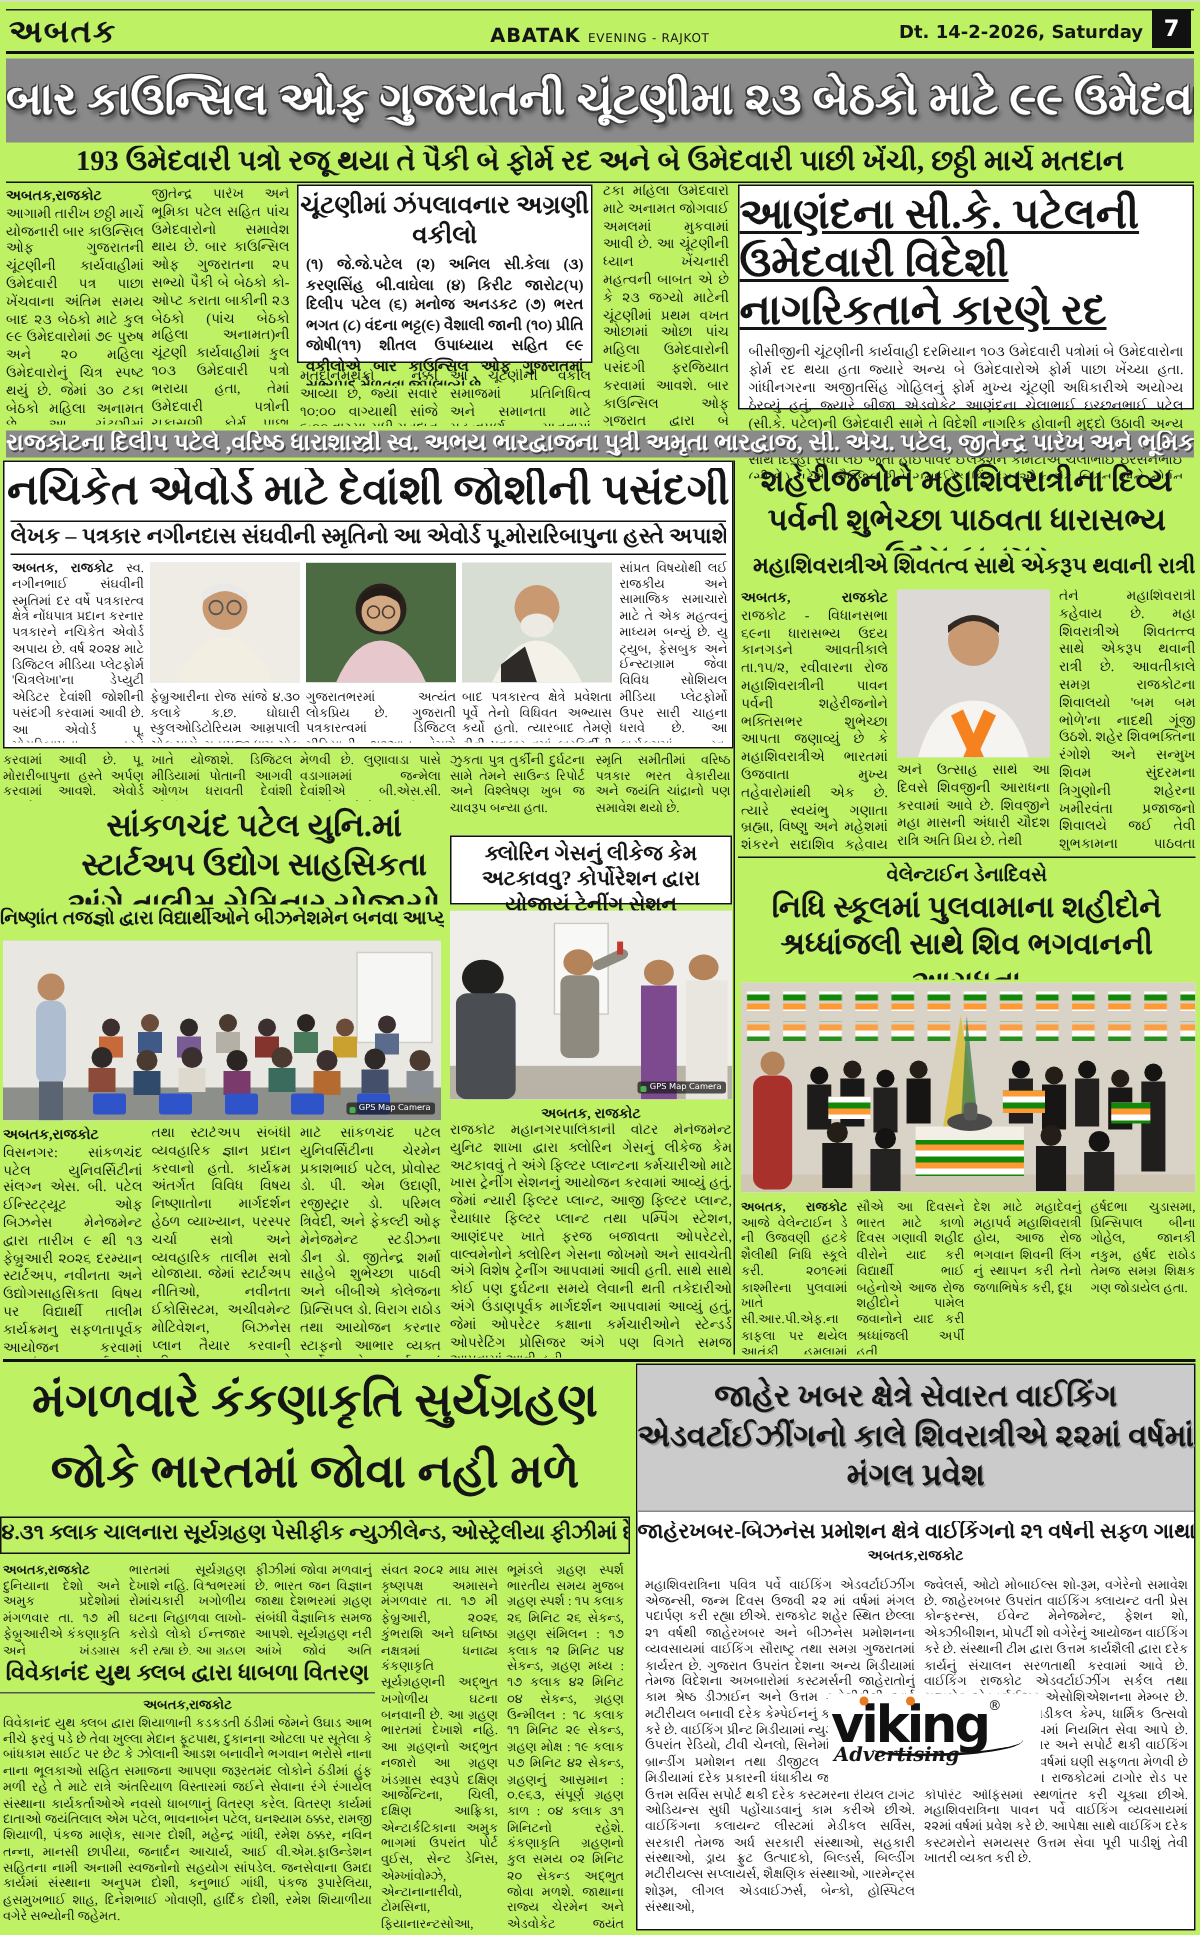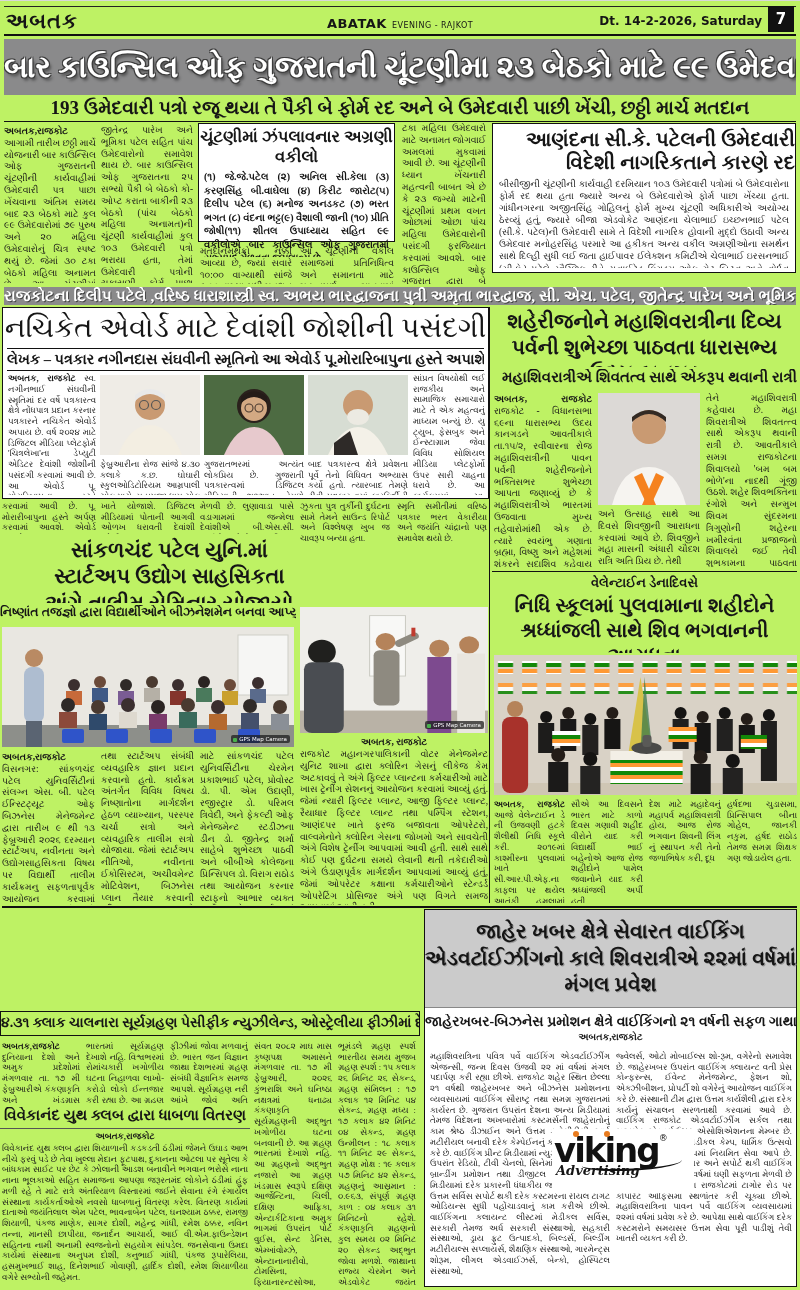--- a/index.html
+++ b/index.html
@@ -35,29 +35,29 @@
   .banner-main { left:4px; top:38px; width:792px; height:56px; background:#8a8a8b;
     color:#fff; font-size:30px; font-weight:bold; text-align:center; line-height:56px;
     white-space:nowrap; overflow:hidden;
     text-shadow:1px 1px 0 #3c3c3c, -1px -1px 0 #3c3c3c, 1px -1px 0 #3c3c3c, -1px 1px 0 #3c3c3c, 2px 3px 3px rgba(0,0,0,.45); }
   .subhead-main { left:4px; top:96px; width:792px; height:25px; font-size:19px; font-weight:bold;
     text-align:center; white-space:nowrap; overflow:hidden; border-bottom:1.5px solid #111; }
 
   .box { border:1.5px solid #111; background:#fff; }
   .adv-title { font-size:16.5px; font-weight:bold; text-align:center; padding-top:3px; }
   .adv-body { font-size:10px; font-weight:bold; line-height:1.35; text-align:justify; padding:3px 5px; overflow:hidden; }
-  .ck-title { font-size:20px; font-weight:bold; text-align:right; line-height:1.15; padding-top:4px; }
+  .ck-title { font-size:28px; font-weight:bold; text-align:left; line-height:1.15; padding-top:4px;text-decoration:underline; }
   .ck-body { font-size:9.3px; line-height:1.3; text-align:justify; padding:4px 6px; overflow:hidden; }
 
   .banner2 { left:4px; top:286px; width:792px; height:18px; background:#8a8a8b; color:#fff;
     font-size:15.5px; font-weight:bold; text-align:center; line-height:18px; white-space:nowrap; overflow:hidden;
     text-shadow:1px 1px 0 #444; }
 
   
-  .award-title { font-size:28px; font-weight:normal; text-align:center; white-space:nowrap; overflow:hidden; }
+  .award-title { font-size:28px; font-weight:bold; text-align:center; white-space:nowrap; overflow:hidden; }
   .award-sub { font-size:14.5px; font-weight:bold; text-align:center; border-top:1px solid #111;
     border-bottom:1px solid #111; padding:2px 0; white-space:nowrap; overflow:hidden; }
   .photo { overflow:hidden; background:#ddd; }
   .photo svg { display:block; width:100%; height:100%; }
 
   .sec-title-2l { font-weight:bold; text-align:center; line-height:1.25; overflow:hidden; }
   .sec-sub { font-weight:bold; text-align:right; overflow:hidden; white-space:nowrap; }
 
   .gps-badge { position:absolute; right:4px; bottom:4px; background:rgba(30,30,30,.75); color:#fff;
     font-size:5.5px; font-family:"DejaVu Sans", sans-serif; padding:1px 3px 1px 8px; border-radius:2px; }
@@ -316,20 +316,23 @@
     </svg>
     <div class="gps-badge">GPS Map Camera</div>
   </div>
   <div class="abs t" style="left:2px; top:750px; width:93px; height:154px;">
     <span class="dl-in">અબતક,રાજકોટ</span>
     <span>વિસનગર: સાંકળચંદ પટેલ યુનિવર્સિટીનાં સંલગ્ન એસ. બી. પટેલ ઈન્સ્ટિટ્યૂટ ઓફ બિઝનેસ મેનેજમેન્ટ દ્વારા તારીખ ૯ થી ૧૩ ફેબ્રુઆરી ૨૦૨૬ દરમ્યાન સ્ટાર્ટઅપ, નવીનતા અને ઉદ્યોગસાહસિકતા વિષય પર વિદ્યાર્થી તાલીમ કાર્યક્રમનુ સફળતાપૂર્વક આયોજન કરવામાં આવ્યું. આ કાર્યક્રમનો મુખ્ય હેતુ વિદ્યાર્થીઓમાં ઉદ્યોગસાહસિક દ્રષ્ટિકોણ વિકસાવવાનો, નવીન વિચારશક્તિ પ્રોત્સાહિત કરવાનો</span>
   </div>
   <div class="abs t" style="left:101px; top:750px; width:93px; height:154px;">તથા સ્ટાર્ટઅપ સંબંધી વ્યવહારિક જ્ઞાન પ્રદાન કરવાનો હતો. કાર્યક્રમ અંતર્ગત વિવિધ વિષય નિષ્ણાતોના માર્ગદર્શન હેઠળ વ્યાખ્યાન, પરસ્પર ચર્ચા સત્રો અને વ્યવહારિક તાલીમ સત્રો યોજાયા. જેમાં સ્ટાર્ટઅપ નીતિઓ, નવીનતા ઈકોસિસ્ટમ, અચીવમેન્ટ મોટિવેશન, બિઝનેસ પ્લાન તૈયાર કરવાની પ્રક્રિયા અને ઉદ્યોગસાહસિક તકો જેવા મહત્વપૂર્ણ વિષયો પર વિસ્તૃત માર્ગદર્શન આપવામાં આવ્યું હતુ.</div>
   <div class="abs t" style="left:200px; top:750px; width:94px; height:154px;">માટે સાંકળચંદ પટેલ યુનિવર્સિટીના ચેરમેન પ્રકાશભાઈ પટેલ, પ્રોવોસ્ટ ડો. પી. એમ ઉદાણી, રજીસ્ટ્રાર ડો. પરિમલ ત્રિવેદી, અને ફેકલ્ટી ઓફ મેનેજમેન્ટ સ્ટડીઝના ડીન ડો. જીતેન્દ્ર શર્મા સાહેબે શુભેચ્છા પાઠવી અને બીબીએ કોલેજના પ્રિન્સિપલ ડો. વિરાગ રાઠોડ તથા આયોજન કરનાર સ્ટાફનો આભાર વ્યક્ત કર્યો હતો. કાર્યક્રમનું સફળ આયોજન ડો. પ્રદીપ કુમાર મિશ્રા અને મિતેશકુમાર ઠાકોર દ્વારા કરવામાં આવ્યું.</div>
 
+  <div class="abs box" style="left:300px; top:556px; width:188px; height:46px;">
+    <div class="sec-title-2l" style="font-size:13.8px; padding-top:2px;">ક્લોરિન ગેસનું લીકેજ કેમ અટકાવવુ? કોર્પોરેશન દ્વારા યોજાયું ટ્રેનીંગ સેશન</div>
+  </div>
   <div class="abs photo" style="left:300px; top:606px; width:188px; height:126px;">
     <svg viewBox="0 0 189 146" preserveAspectRatio="none">
       <rect width="189" height="146" fill="#efeeea"></rect>
       <rect x="70" y="10" width="36" height="70" fill="#f8f8f6" stroke="#c9c9c2"></rect>
       <rect x="0" y="120" width="189" height="26" fill="#b9b2a6"></rect>
       <circle cx="22" cy="52" r="14" fill="#20201e"></circle>
         <rect x="4" y="64" width="40" height="82" rx="8" fill="#4a4d52"></rect>
       <circle cx="86" cy="40" r="10" fill="#b5835a"></circle>
         <rect x="74" y="50" width="26" height="64" rx="6" fill="#8e8a80"></rect>
       <rect x="96" y="40" width="26" height="8" rx="4" fill="#8e8a80" transform="rotate(-28 96 44)"></rect>
@@ -340,20 +343,21 @@
         <rect x="158" y="54" width="28" height="92" fill="#e9e6df"></rect>
     </svg>
     <div class="gps-badge">GPS Map Camera</div>
   </div>
   <div class="abs dl" style="left:300px; top:736px; width:188px;">અબતક, રાજકોટ</div>
   <div class="abs t" style="left:300px; top:748px; width:188px; height:156px;">રાજકોટ મહાનગરપાલિકાની વોટર મેનેજમેન્ટ યુનિટ શાખા દ્વારા ક્લોરિન ગેસનું લીકેજ કેમ અટકાવવું તે અંગે ફિલ્ટર પ્લાન્ટના કર્મચારીઓ માટે ખાસ ટ્રેનીંગ સેશનનું આયોજન કરવામાં આવ્યું હતું. જેમાં ન્યારી ફિલ્ટર પ્લાન્ટ, આજી ફિલ્ટર પ્લાન્ટ, રૈયાધાર ફિલ્ટર પ્લાન્ટ તથા પમ્પિંગ સ્ટેશન, આણંદપર ખાતે ફરજ બજાવતા ઓપરેટરો, વાલ્વમેનોને ક્લોરિન ગેસના જોખમો અને સાવચેતી અંગે વિશેષ ટ્રેનીંગ આપવામાં આવી હતી. સાથે સાથે કોઈ પણ દુર્ઘટના સમયે લેવાની થતી તકેદારીઓ અંગે ઉંડાણપૂર્વક માર્ગદર્શન આપવામાં આવ્યું હતું, જેમાં ઓપરેટર કક્ષાના કર્મચારીઓને સ્ટેન્ડર્ડ ઓપરેટિંગ પ્રોસિજર અંગે પણ વિગતે સમજ આપવામાં આવી હતી.</div>
 
   <div class="abs rule-v" style="left:489px; top:306px; width:1px; height:596px;"></div>
   <div class="abs rule-h" style="left:2px; top:905px; width:795px; height:1.5px;"></div>
 
+  <div class="abs sec-title-2l" style="left:0px; top:910px; width:420px; height:98px; font-size:31px; line-height:1.5;">મંગળવારે કંકણાકૃતિ સુર્યગ્રહણ જોકે ભારતમાં જોવા નહી મળે</div>
   <div class="abs ecl-sub" style="left:0px; top:1010px; width:420px; height:25px;">૪.૩૧ ક્લાક ચાલનારા  સૂર્યગ્રહણ પેસીફીક ન્યુઝીલેન્ડ, ઓસ્ટ્રેલીયા ફીઝીમાં દેખાશે</div>
   <div class="abs t-sm" style="left:2px; top:1040px; width:78px; height:62px;">
     <span class="dl-in" style="font-size:8.6px;">અબતક,રાજકોટ</span>
     <span>દુનિયાના દેશો અને અમુક પ્રદેશોમાં મંગળવાર તા. ૧૭ મી ફેબ્રુઆરીએ કંકણાકૃતિ અને ખંડગ્રાસ સૂર્યગ્રહણનો અદ્ભુત અવકાશી નજારો જોવા મળશે.</span>
   </div>
   <div class="abs t-sm" style="left:86px; top:1040px; width:78px; height:62px;">ભારતમાં સૂર્યગ્રહણ દેખાશે નહિ. વિશ્વભરમાં રોમાંચકારી ખગોળીય ઘટના નિહાળવા લાખો-કરોડો લોકો ઈન્તજાર કરી રહ્યા છે. આ ગ્રહણ દક્ષિણ આર્જેન્ટીના, ચિલી, દક્ષિણ આફ્રિકા, એન્ટાર્કટિકા, પેસિફિક,</div>
   <div class="abs t-sm" style="left:170px; top:1040px; width:78px; height:62px;">ફીઝીમાં જોવા મળવાનું છે. ભારત જન વિજ્ઞાન જાથા દેશભરમાં ગ્રહણ સંબંધી વૈજ્ઞાનિક સમજ આપશે. સૂર્યગ્રહણ નરી આંખે જોવું અતિ જોખમી છે. ગ્રહણની અવધિ ૦૪ કલાક ૩૧ મિનિટની છે.</div>
   <div class="abs t-sm" style="left:254px; top:1040px; width:78px; height:246px;">સંવત ૨૦૮૨ માઘ માસ કૃષ્ણપક્ષ અમાસને મંગળવાર તા. ૧૭ મી ફેબ્રુઆરી, ૨૦૨૬ કુંભરાશિ અને ઘનિષ્ઠા નક્ષત્રમાં ધનાઢ્ય કંકણાકૃતિ સૂર્યગ્રહણની અદ્ભુત ખગોળીય ઘટના બનવાની છે. આ ગ્રહણ ભારતમાં દેખાશે નહિ. આ ગ્રહણનો અદ્ભુત નજારો આ ગ્રહણ ખંડગ્રાસ સ્વરૂપે દક્ષિણ આર્જેન્ટિના, ચિલી, દક્ષિણ આફ્રિકા, એન્ટાર્કટિકાના અમુક ભાગમાં ઉપરાંત પોર્ટ વુઈસ, સેન્ટ ડેનિસ, એમ્ખાંવોમ્ઝે, એન્ટાનાનારીવો, ટોમસિના, ફિયાનારન્ટસોઆ, મોરોનૂડાવા, મનકારા, અલ્તિરાબ્ને, મહાનોરોમાં પણ જોવા મળશે.</div>
   <div class="abs t-sm" style="left:338px; top:1040px; width:78px; height:246px;">ભૂમંડલે ગ્રહણ સ્પર્શ ભારતીય સમય મુજબ ગ્રહણ સ્પર્શ : ૧૫ કલાક ૨૬ મિનિટ ૨૬ સેકન્ડ, ગ્રહણ સંમિલન : ૧૭ કલાક ૧૨ મિનિટ ૫૪ સેકન્ડ, ગ્રહણ મધ્ય : ૧૭ કલાક ૪૨ મિનિટ ૦૪ સેકન્ડ, ગ્રહણ ઉન્મીલન : ૧૮ કલાક ૧૧ મિનિટ ૨૯ સેકન્ડ, ગ્રહણ મોક્ષ : ૧૯ કલાક ૫૭ મિનિટ ૪૨ સેકન્ડ, ગ્રહણનું આસ્રમાન : ૦.૯૬૩, સંપૂર્ણ ગ્રહણ કાળ : ૦૪ કલાક ૩૧ મિનિટનો રહેશે. કંકણાકૃતિ ગ્રહણનો કુલ સમય ૦૨ મિનિટ ૨૦ સેકન્ડ અદ્ભુત જોવા મળશે. જાથાના રાજ્ય ચેરમેન અને એડવોકેટ જયંત પંડ્યાએ જણાવ્યું કે ભારતમાં ગ્રહણ દેખાશે નહિ છતાં રાજ્યમાં ગ્રહણ સંબંધી વૈજ્ઞાનિક સમજ ગામે ગામે આપશે.</div>
 

